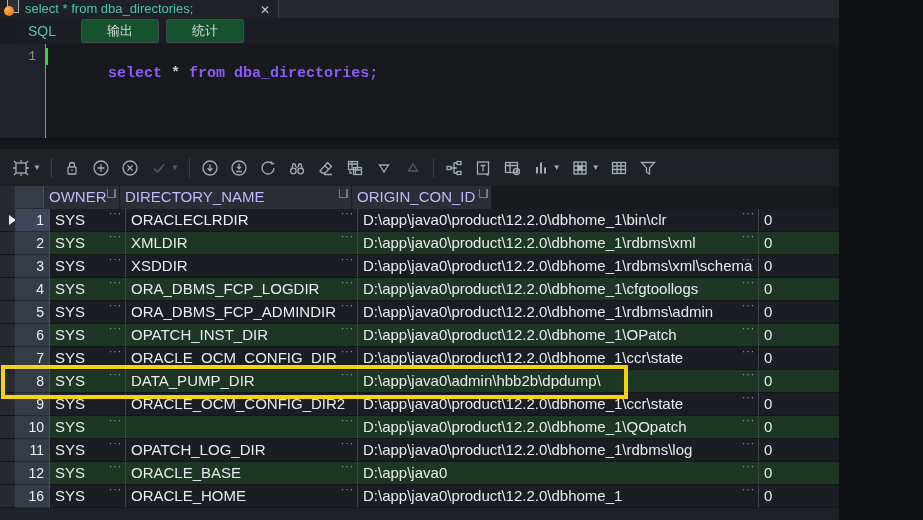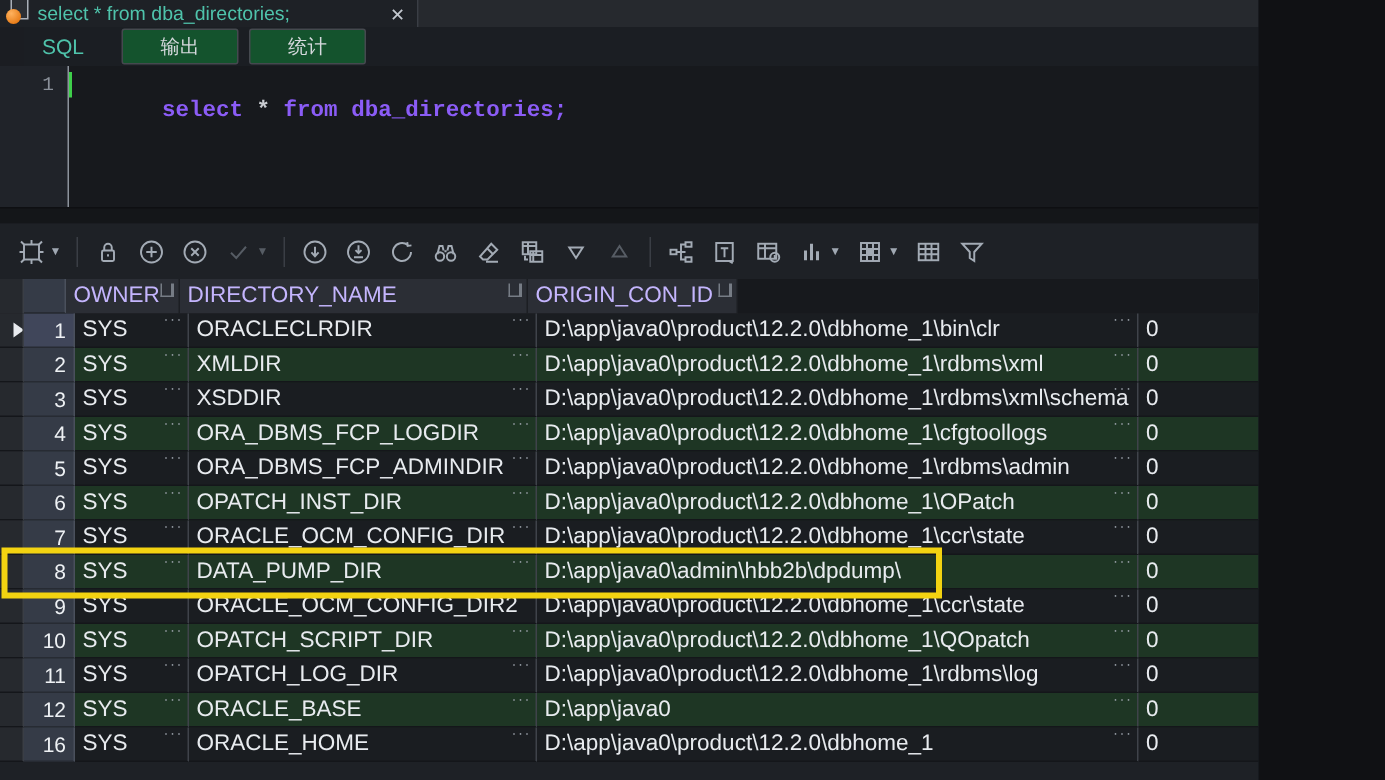--- a/index.html
+++ b/index.html
@@ -331,21 +331,21 @@
           <div class="g-cell w-owner"><span>SYS</span><span class="dots">···</span></div>
           <div class="g-cell w-name"><span>ORACLE_OCM_CONFIG_DIR2</span><span class="dots">···</span></div>
           <div class="g-cell w-path"><span>D:\app\java0\product\12.2.0\dbhome_1\ccr\state</span><span class="dots">···</span></div>
           <div class="g-cell w-conid">0</div>
           <div class="g-filler"></div>
         </div>
         <div class="g-row alt">
           <div class="g-cell g-marker"></div>
           <div class="g-num">10</div>
           <div class="g-cell w-owner"><span>SYS</span><span class="dots">···</span></div>
-          <div class="g-cell w-name"><span>OPATCH_SCRIPT_DIR</span><span class="dots">···</span></div>
+          <div class="g-cell w-name"><span class="dots">···</span></div>
           <div class="g-cell w-path"><span>D:\app\java0\product\12.2.0\dbhome_1\QOpatch</span><span class="dots">···</span></div>
           <div class="g-cell w-conid">0</div>
           <div class="g-filler"></div>
         </div>
         <div class="g-row">
           <div class="g-cell g-marker"></div>
           <div class="g-num">11</div>
           <div class="g-cell w-owner"><span>SYS</span><span class="dots">···</span></div>
           <div class="g-cell w-name"><span>OPATCH_LOG_DIR</span><span class="dots">···</span></div>
           <div class="g-cell w-path"><span>D:\app\java0\product\12.2.0\dbhome_1\rdbms\log</span><span class="dots">···</span></div>

